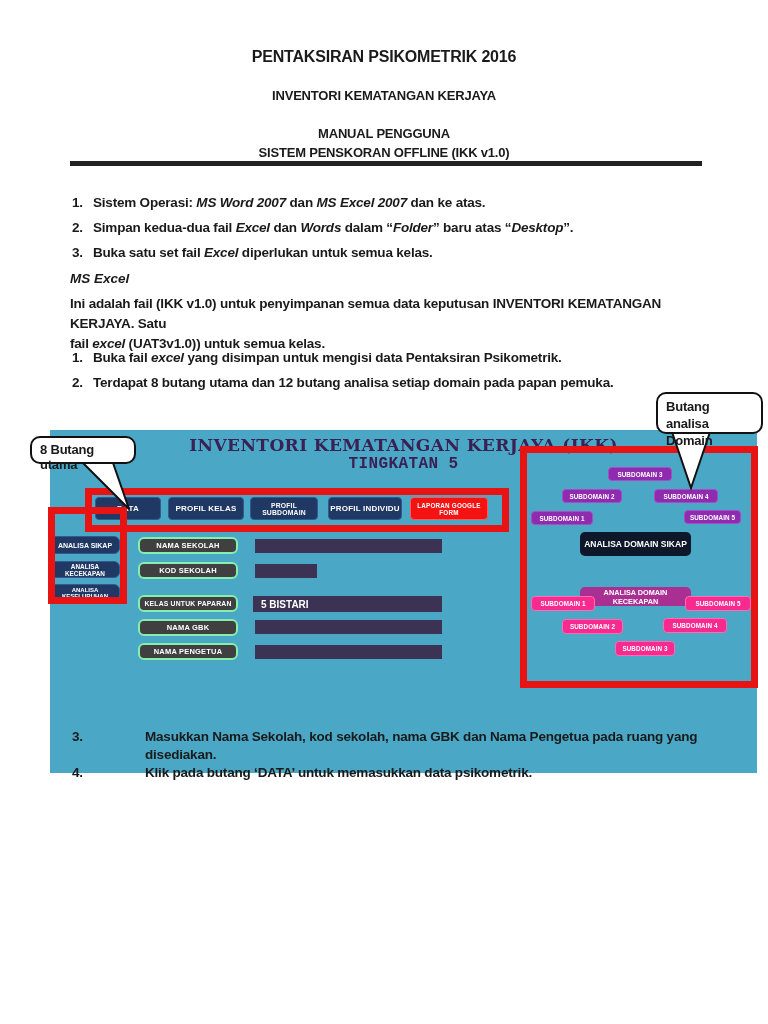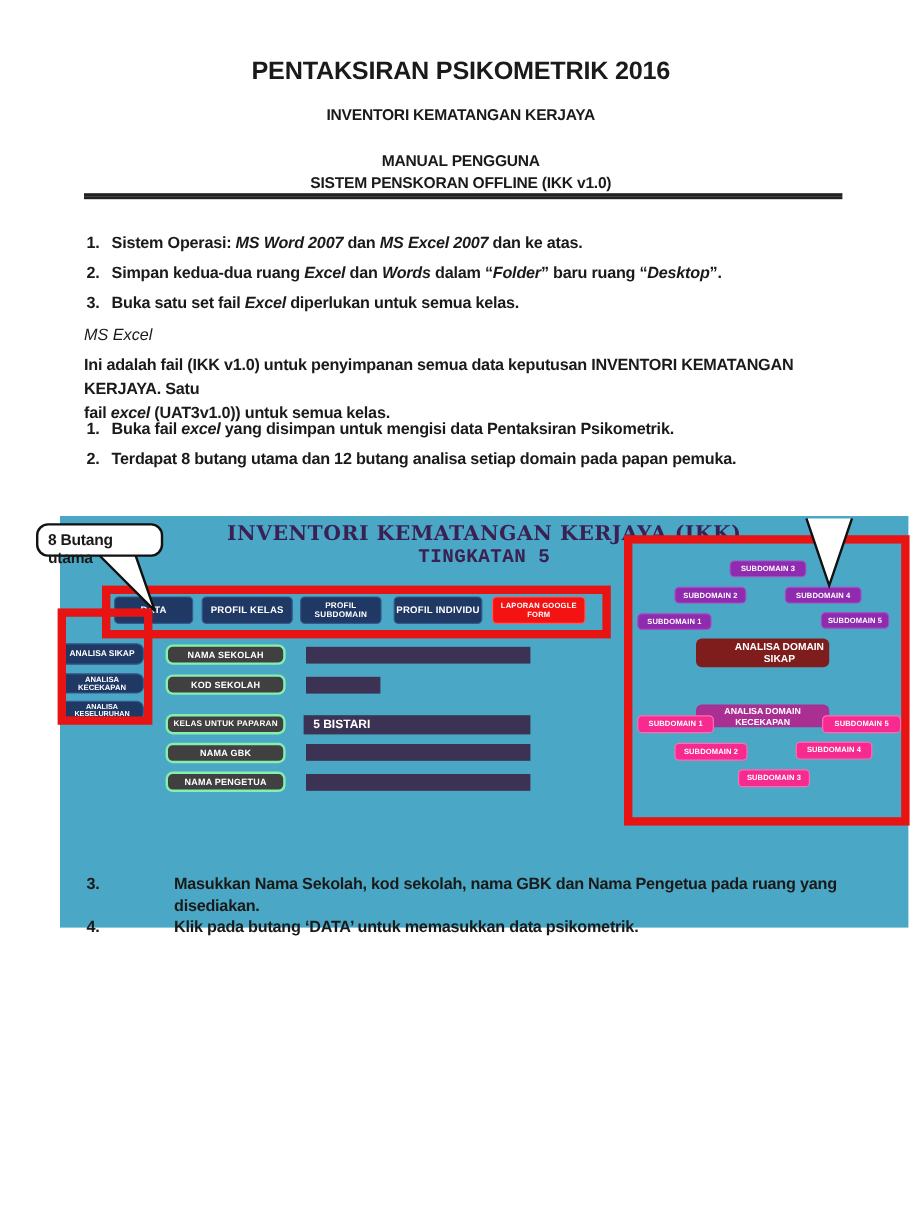--- a/index.html
+++ b/index.html
@@ -2,34 +2,34 @@
 <html><head>
 <meta charset="utf-8">
 <style>
   * { margin:0; padding:0; box-sizing:border-box; }
   html,body { background:#fff; }
   body { font-family:"Liberation Sans", sans-serif; color:#1a1a1a; }
   .page { position:relative; width:768px; height:1024px; background:#fff; overflow:hidden; }
 
   
   .doc-title { position:absolute; left:0; width:768px; text-align:center; font-weight:700; letter-spacing:-0.2px; }
-  .h1 { top:48px; font-size:21px; }
+  .h1 { top:48px; font-size:16px; }
   .h2 { top:88px; font-size:13px; }
   .h3 { top:126px; font-size:13px; }
   .h4 { top:145px; font-size:13px; }
   .rule { position:absolute; left:70px; top:161px; width:632px; height:3px;
           border-top:3px solid #222; border-bottom:2px solid #222; }
 
   .steps { position:absolute; left:72px; width:640px; }
   .steps .step { display:flex; font-size:13.5px; font-weight:700; line-height:25px; letter-spacing:-0.2px; }
   .steps .num { width:21px; flex:0 0 21px; }
   .steps3 .num { width:73px; flex:0 0 73px; }
   .steps3 .step { line-height:18px; }
 
-  .sec-head { position:absolute; left:70px; top:271px; font-size:13.5px; font-weight:400; font-style:italic; }
+  .sec-head { position:absolute; left:70px; top:271px; font-size:13.5px; font-weight:700; font-style:italic; }
   .para { position:absolute; left:70px; top:294px; width:645px; font-size:13.5px; font-weight:700;
           line-height:20px; letter-spacing:-0.2px; }
 
   
   .dash { position:absolute; left:50px; top:430px; width:707px; height:343px; background:#4aa7c5; }
   .dash-title { position:absolute; left:0; width:100%; text-align:center;
                 font-family:"DejaVu Serif", serif; font-weight:700; color:#3b2153; letter-spacing:0.4px; }
   .dt1 { top:5px; font-size:17px; }
   .dt2 { top:25px; font-size:16px;font-family:Liberation Mono, monospace; }
 
@@ -49,21 +49,21 @@
   .flabel { position:absolute; left:88px; width:100px; height:17px; background:#404040;
             border:2px solid #86efac; border-radius:6px; color:#fff; font-weight:700; font-size:7.5px;
             display:flex; align-items:center; justify-content:center; z-index:3; letter-spacing:0.2px; }
   .ffield { position:absolute; left:205px; width:187px; height:14px; background:#3c3254; z-index:3;
             color:#fff; font-weight:700; font-size:10px; display:flex; align-items:center; padding-left:8px; }
 
   .dombtn { border-radius:4px; font-size:6.3px; height:14px; letter-spacing:0.1px; }
   .purp { background:#8e2bae; border:1px solid #a74cc4; }
   .pink { background:#f72b8f; border:1px solid #ff6cb4; height:15px; }
   .bigdom { border-radius:5px; }
-  .sikapdom { background:#7f1d1d;padding-left:28px; }
+  .sikapdom { background:#0f172a; }
   .kecekdom { background:#aa2f93; }
 
   
   .callout { position:absolute; background:#fff; border:2px solid #111; border-radius:10px;
              font-size:13px; font-weight:700; z-index:10; padding:4px 8px; letter-spacing:-0.2px; }
   .co1 { left:30px; top:436px; width:106px; height:28px; }
   .co2 { left:656px; top:392px; width:107px; height:42px; line-height:17px; }
   .tail { position:absolute; z-index:9; }
 </style>
 </head>
@@ -77,21 +77,21 @@
   <div class="doc-title h4">SISTEM PENSKORAN OFFLINE (IKK v1.0)</div>
   <div class="rule"></div>
 
   <div class="steps" style="top:190px;">
     <div class="step">
       <span class="num">1.</span>
       <span class="txt"><span>Sistem Operasi: </span><i>MS Word 2007</i><span> dan </span><i>MS Excel 2007</i><span> dan ke atas.</span></span>
     </div>
     <div class="step">
       <span class="num">2.</span>
-      <span class="txt"><span>Simpan kedua-dua ruang </span><i>Excel</i><span> dan </span><i>Words</i><span> dalam “</span><i>Folder</i><span>” baru ruang “</span><i>Desktop</i><span>”.</span></span>
+      <span class="txt"><span>Simpan kedua-dua fail </span><i>Excel</i><span> dan </span><i>Words</i><span> dalam “</span><i>Folder</i><span>” baru atas “</span><i>Desktop</i><span>”.</span></span>
     </div>
     <div class="step">
       <span class="num">3.</span>
       <span class="txt"><span>Buka satu set fail </span><i>Excel</i><span> diperlukan untuk semua kelas.</span></span>
     </div>
   </div>
 
   <div class="sec-head">MS Excel</div>
   <div class="para"><span>Ini adalah fail (IKK v1.0) untuk penyimpanan semua data keputusan INVENTORI KEMATANGAN KERJAYA. Satu</span><br><span>fail </span><i>excel</i><span> (UAT3v1.0)) untuk semua kelas.</span></div>
 
@@ -149,20 +149,24 @@
     <div class="btn dombtn pink" style="left:512px;top:189px;width:61px;">SUBDOMAIN 2</div>
     <div class="btn dombtn pink" style="left:613px;top:188px;width:64px;">SUBDOMAIN 4</div>
     <div class="btn dombtn pink" style="left:565px;top:211px;width:60px;">SUBDOMAIN 3</div>
   </div>
 
   <div class="callout co1">8 Butang utama</div>
   <svg class="tail" style="left:78px;top:459px;" width="60" height="54">
     <path d="M 2 1 L 51 50 L 34 1" fill="#ffffff" stroke="#111111" stroke-width="2"></path>
   </svg>
 
+  <div class="callout co2">
+    <span>Butang analisa</span><br>
+    <span>Domain</span>
+  </div>
   <svg class="tail" style="left:665px;top:430px;" width="60" height="62">
     <path d="M 7 2 L 26 58 L 45 2" fill="#ffffff" stroke="#111111" stroke-width="2"></path>
   </svg>
 
   <div class="steps steps3" style="top:728px;">
     <div class="step">
       <span class="num">3.</span>
       <span class="txt">Masukkan Nama Sekolah, kod sekolah, nama GBK dan Nama Pengetua  pada ruang yang disediakan.</span>
     </div>
     <div class="step">

